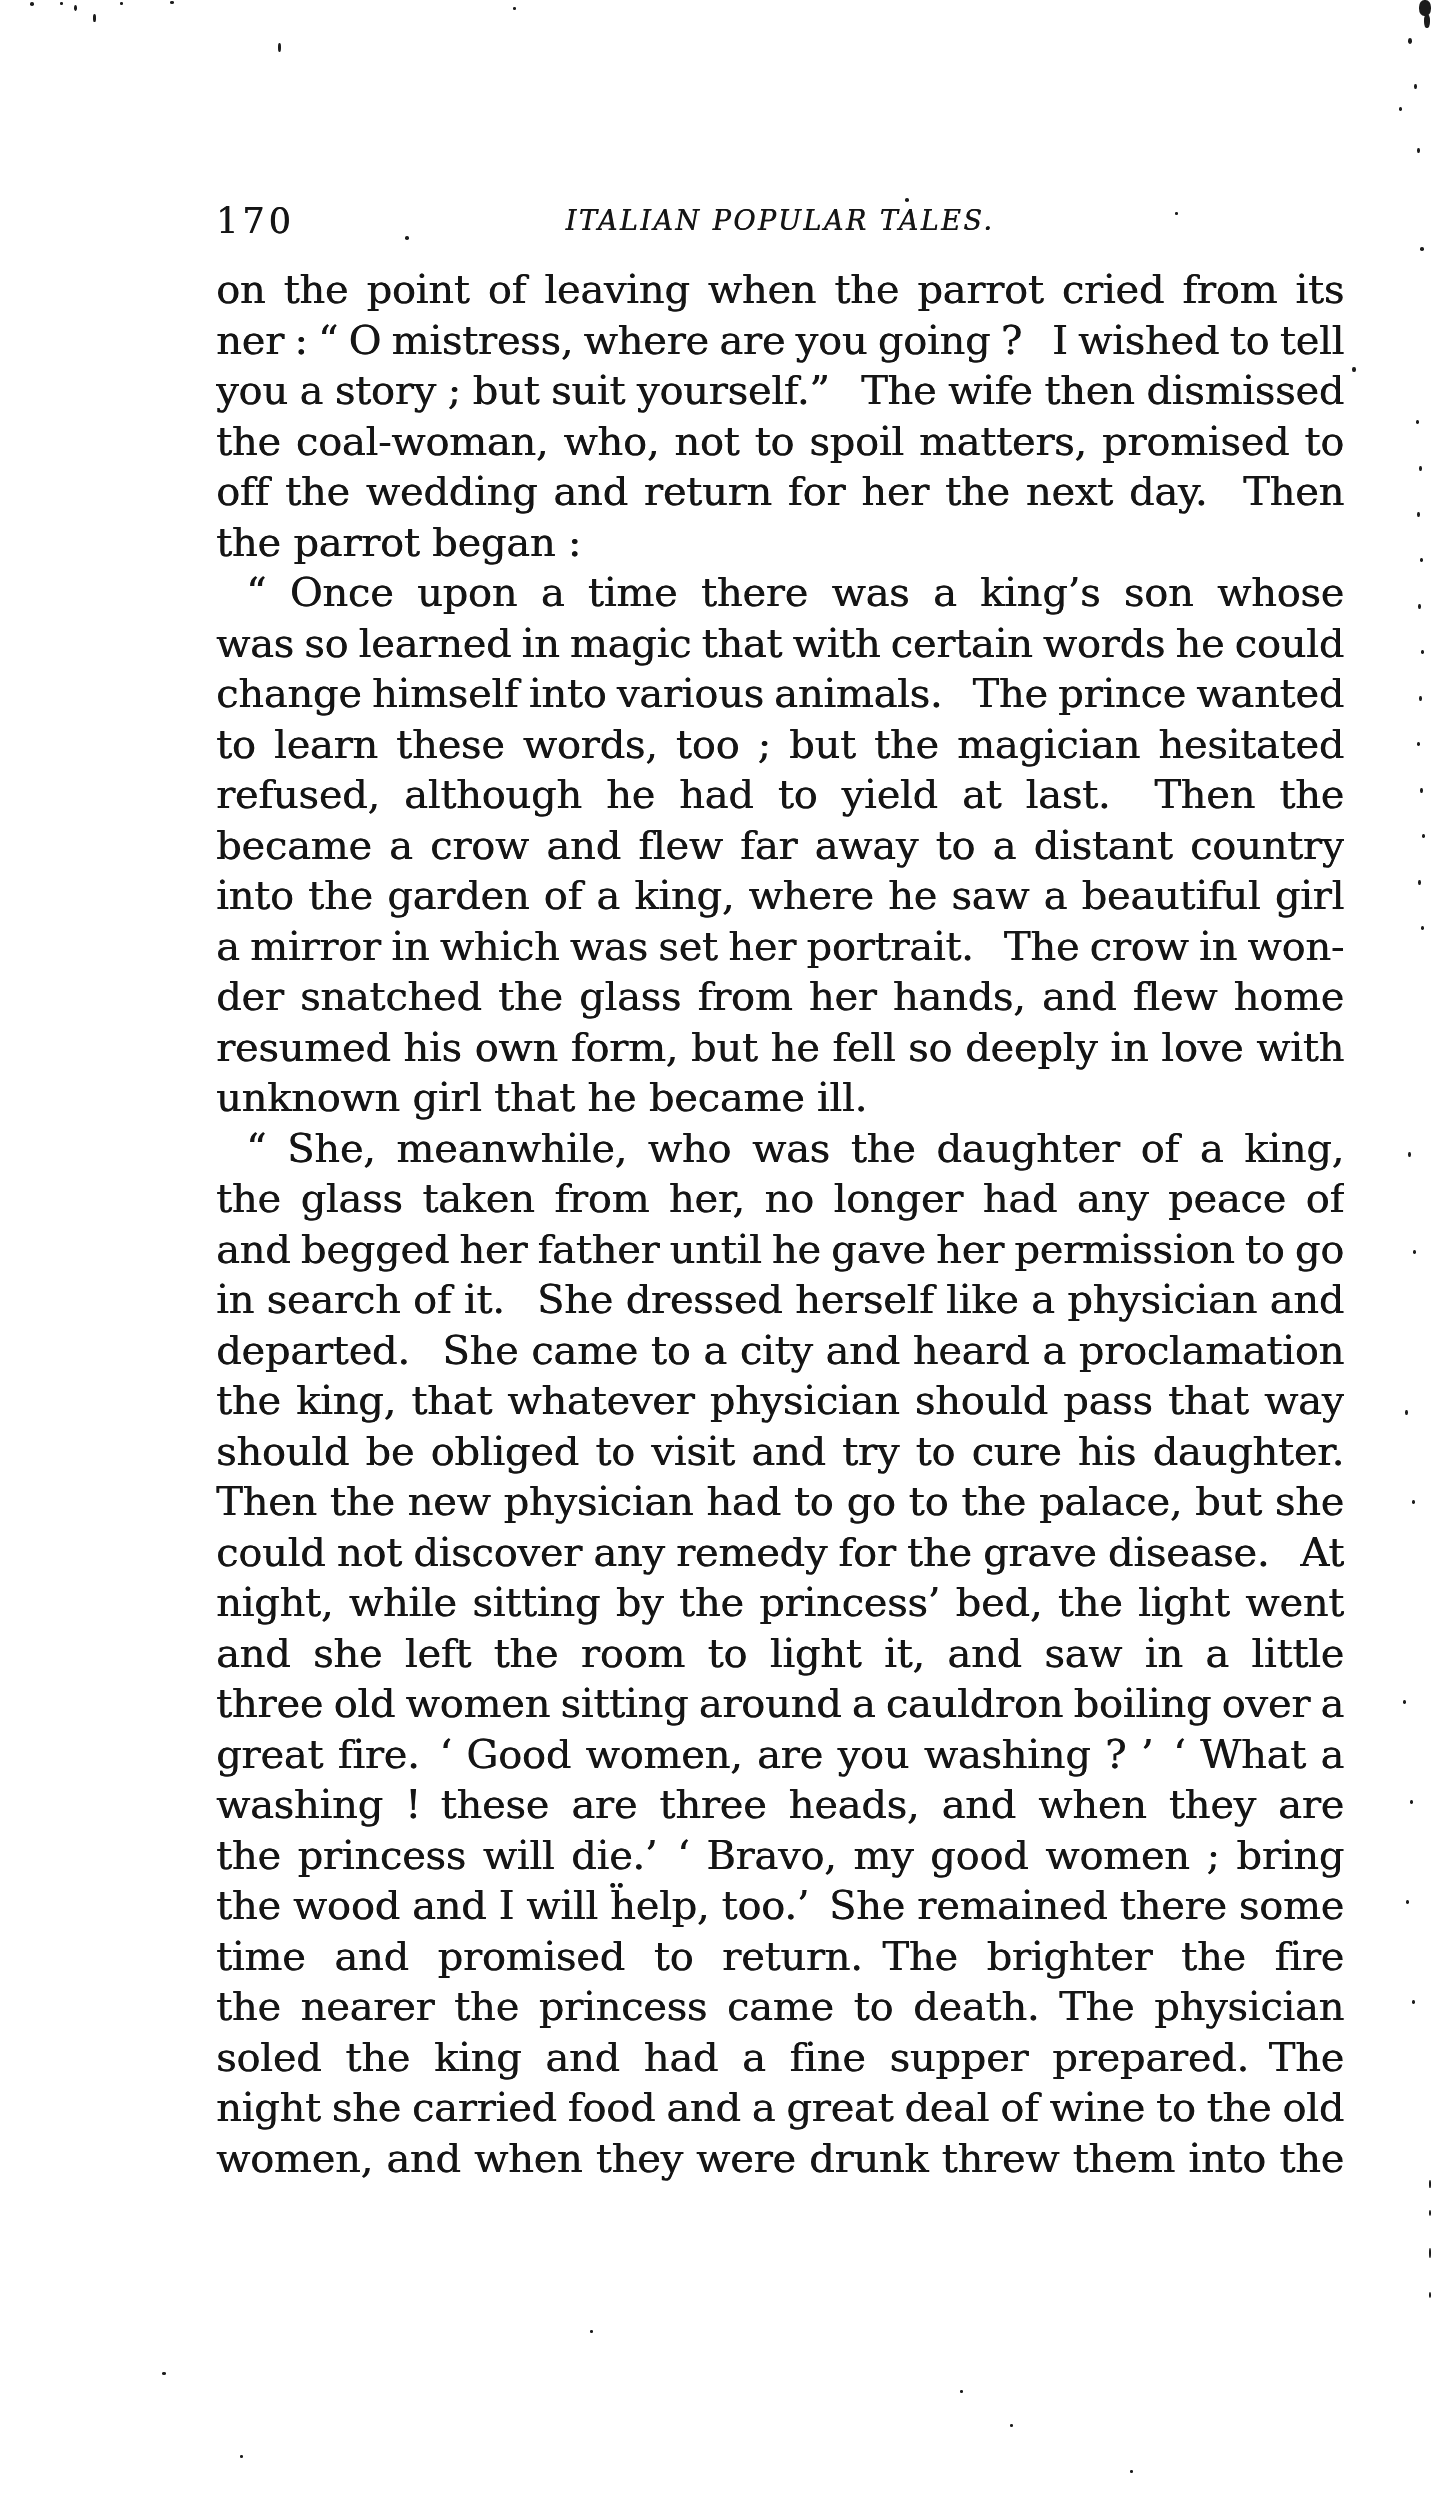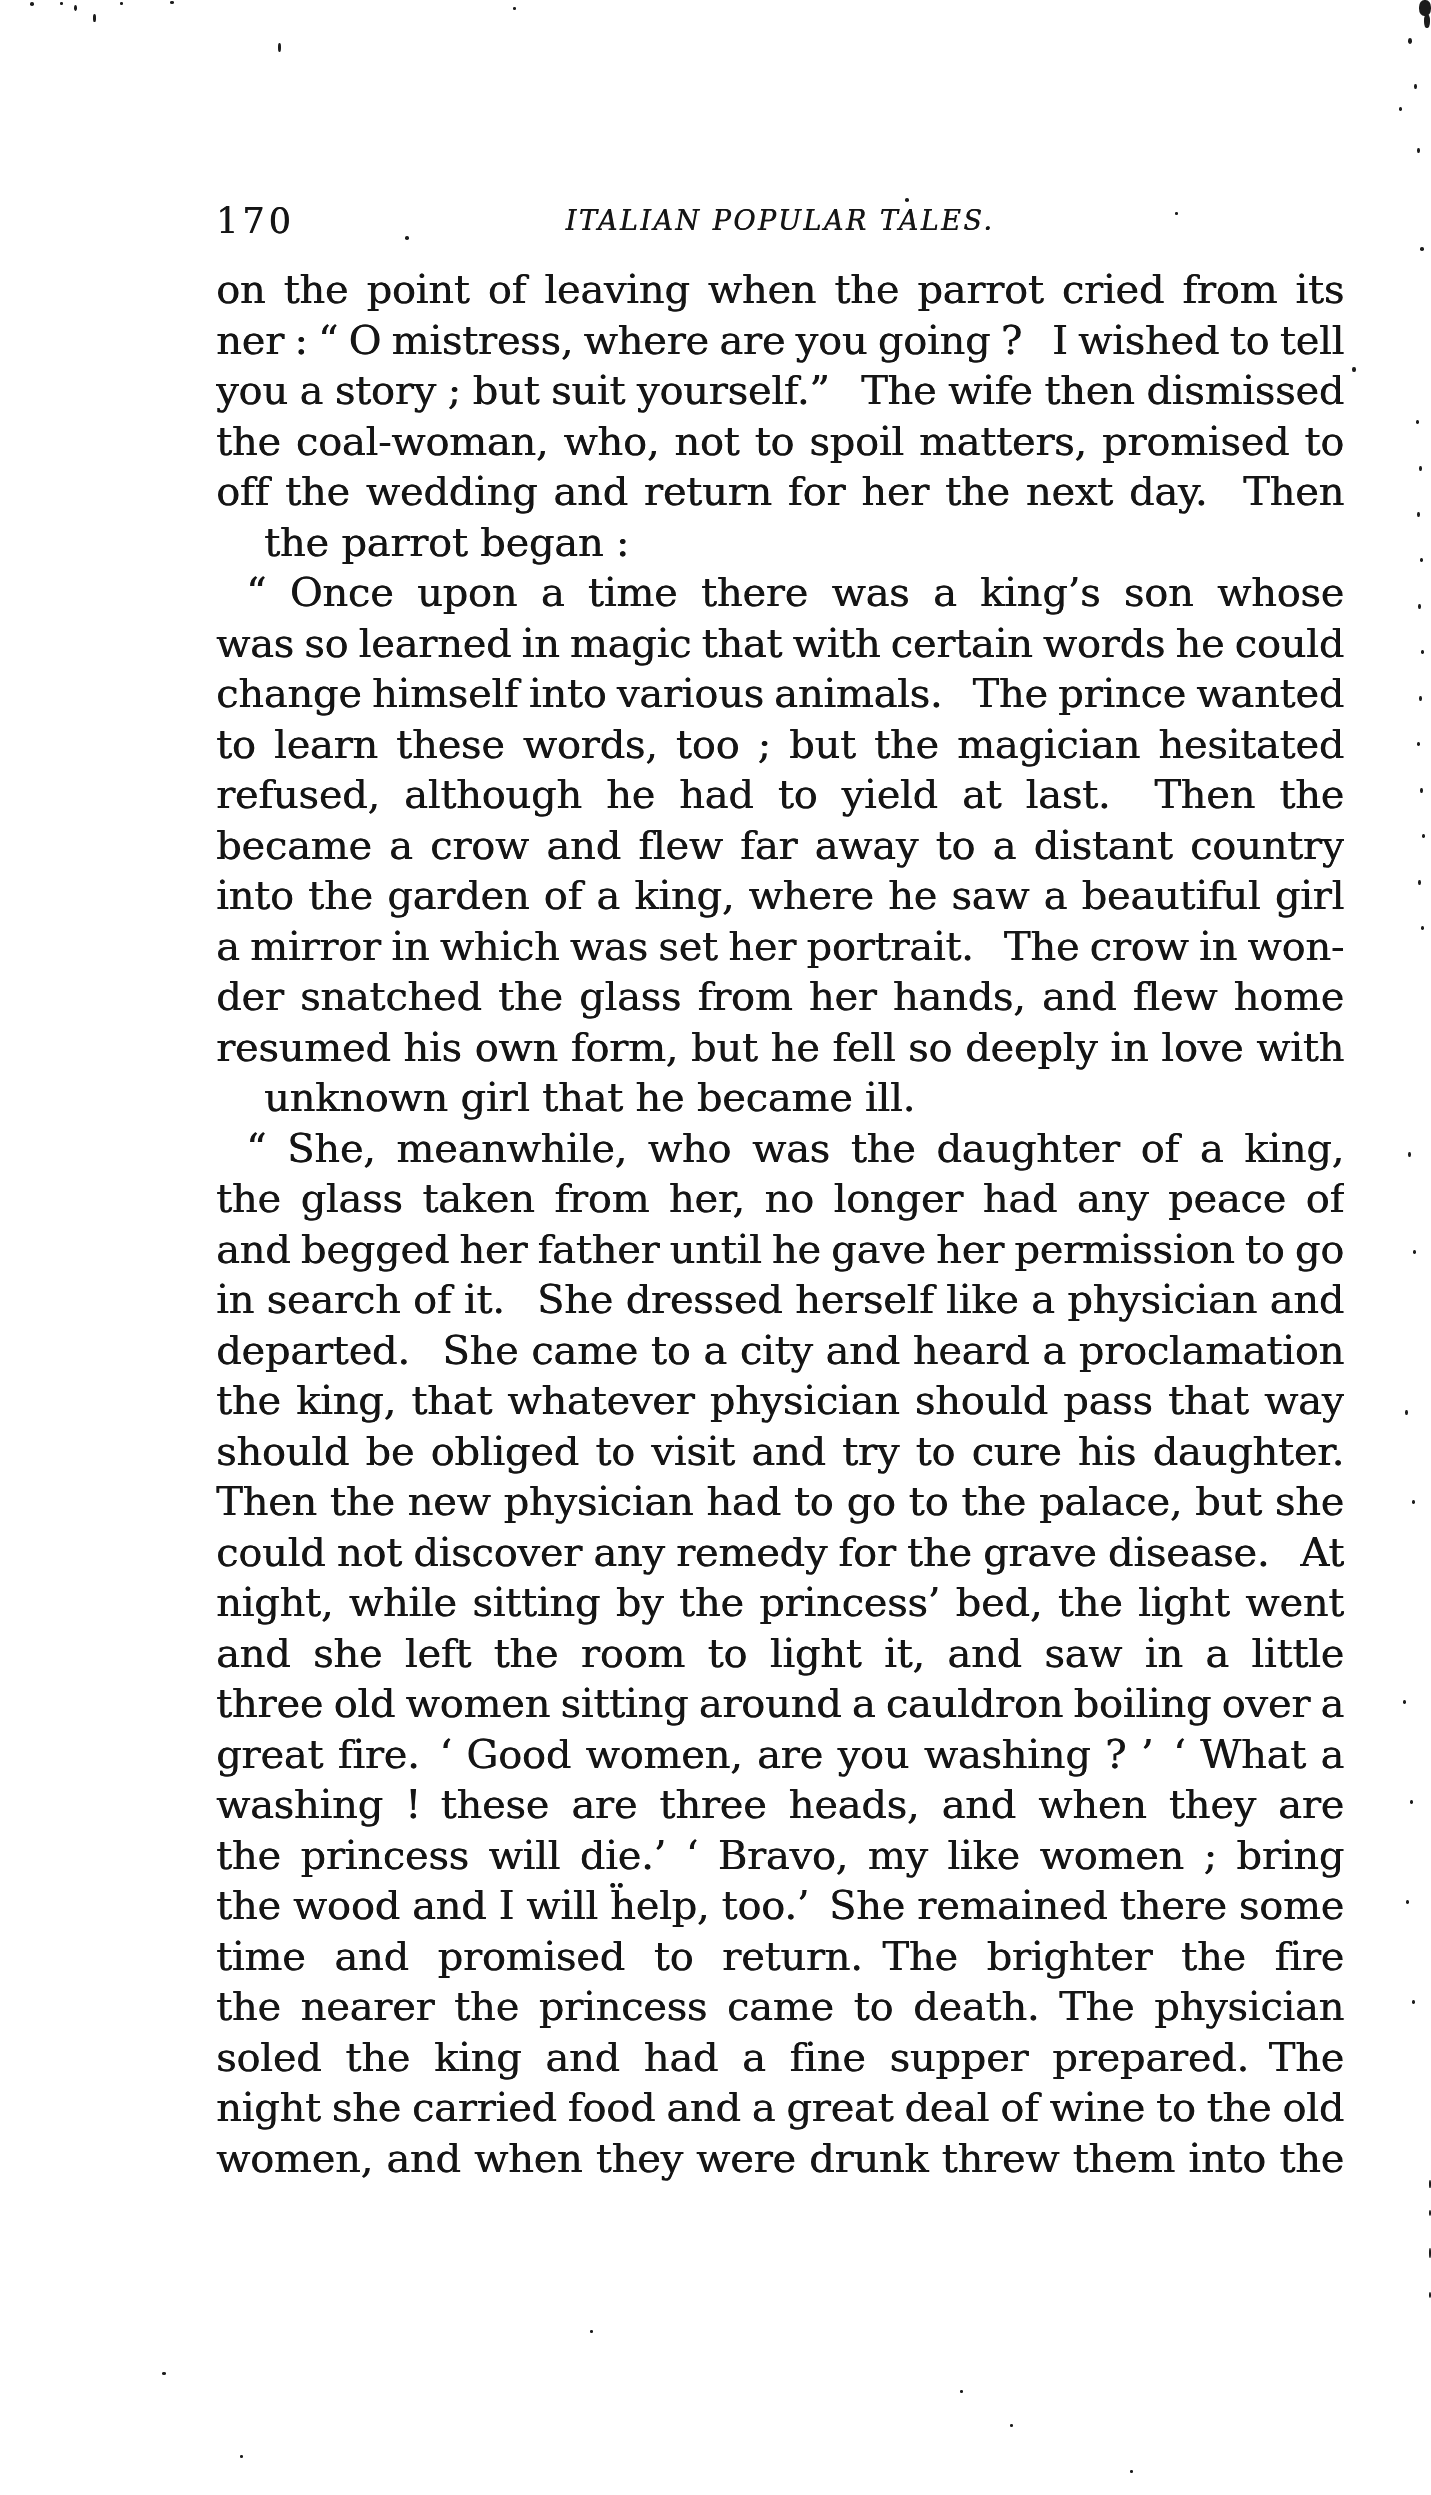--- a/index.html
+++ b/index.html
@@ -21,21 +21,21 @@
     text-shadow:0.4px 0 0 currentColor;
   }
   .bodytext{position:absolute;left:216px;top:264px;width:1128px;}
   .tline{
     font-size:40px;line-height:50.5px;height:50.5px;overflow:hidden;
     letter-spacing:-0.25px;word-spacing:-3px;
     text-align:justify;text-align-last:justify;
     text-shadow:0.45px 0 0 currentColor;
   }
   .tline.indent{text-indent:30px;}
-  .tline.endpara{text-align-last:left;word-spacing:0;margin-left:48px;}
+  .tline.endpara{text-align-last:left;word-spacing:0;}
   .speck{position:absolute;background:#1c1c1c;border-radius:45%;}
 </style>
 </head>
 <body>
 
 <div class="page">
   <div class="header">
     <span class="pagenum">170</span>
     <span class="running-title">ITALIAN POPULAR TALES.</span>
   </div>
@@ -64,21 +64,21 @@
       <div class="tline">departed.  She came to a city and heard a proclamation by</div>
       <div class="tline">the king, that whatever physician should pass that way</div>
       <div class="tline">should be obliged to visit and try to cure his daughter.</div>
       <div class="tline">Then the new physician had to go to the palace, but she</div>
       <div class="tline">could not discover any remedy for the grave disease.  At</div>
       <div class="tline">night, while sitting by the princess’ bed, the light went out,</div>
       <div class="tline">and she left the room to light it, and saw in a little cottage</div>
       <div class="tline">three old women sitting around a cauldron boiling over a</div>
       <div class="tline">great fire. ‘ Good women, are you washing ? ’ ‘ What a</div>
       <div class="tline">washing ! these are three heads, and when they are cooked</div>
-      <div class="tline">the princess will die.’ ‘ Bravo, my like women ; bring</div>
+      <div class="tline">the princess will die.’ ‘ Bravo, my good women ; bring</div>
       <div class="tline">the wood and I will ḧelp, too.’ She remained there some</div>
       <div class="tline">time and promised to return. The brighter the fire burned,</div>
       <div class="tline">the nearer the princess came to death. The physician con-</div>
       <div class="tline">soled the king and had a fine supper prepared. The second</div>
       <div class="tline">night she carried food and a great deal of wine to the old</div>
       <div class="tline">women, and when they were drunk threw them into the fire</div>
     </div>
   <div id="specks-layer">
       <div class="speck" style="left: 30px; top: 2px; width: 4px; height: 4px;"></div>
       <div class="speck" style="left: 60px; top: 2px; width: 3px; height: 3px;"></div>

